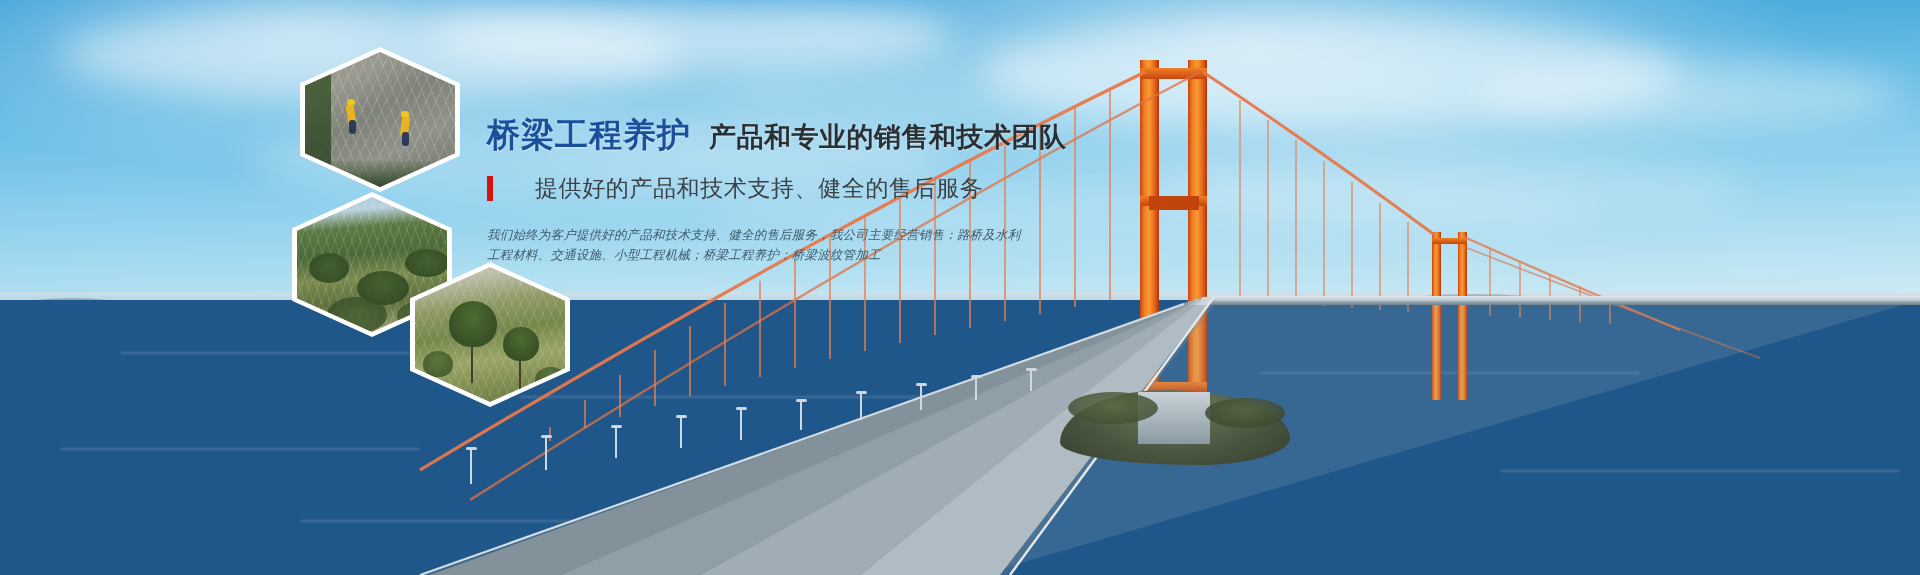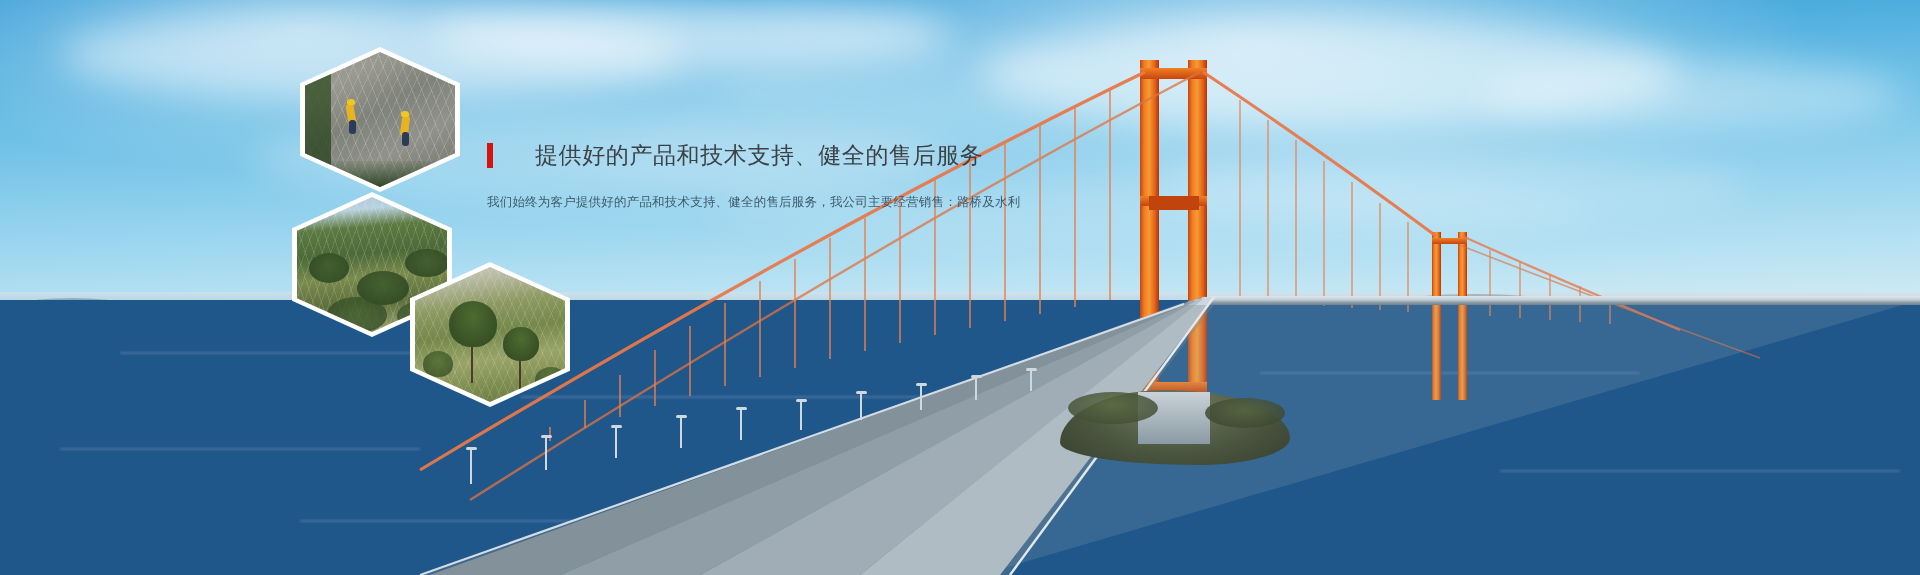--- a/index.html
+++ b/index.html
@@ -119,21 +119,21 @@
     font-size:33px;font-weight:bold;color:#1b4f9c;letter-spacing:1px;
     text-shadow:0 1px 2px rgba(255,255,255,.55);
   }
   .h-dark{
     font-size:27px;font-weight:bold;color:#2a2f33;letter-spacing:.5px;margin-left:18px;
     text-shadow:0 1px 2px rgba(255,255,255,.45);
   }
   .subline{display:flex;align-items:center;margin-top:22px;}
   .redbar{width:6px;height:25px;background:#d6120f;margin-right:14px;flex:0 0 auto;}
   .sub-text{font-size:23px;color:#3c4145;letter-spacing:.6px;white-space:nowrap;margin-left:28px;}
-  .para{margin-top:21px;font-size:12.5px;line-height:20px;color:#3d5a6b;letter-spacing:.2px;}
+  .para{margin-top:21px;font-size:12.5px;line-height:20px;color:#3d5a6b;letter-spacing:.2px;font-style:italic;}
   .para div{white-space:nowrap;}
 </style>
 </head>
 <body>
 
 <div class="banner">
 
   <div class="photo">
     <div class="sky"></div>
     <div class="sky-wisp w1"></div>
@@ -301,25 +301,30 @@
           <div class="tree" style="left:88px;top:60px;width:36px;height:34px;"></div>
           <div class="tree" style="left:8px;top:84px;width:30px;height:26px;opacity:.8;"></div>
           <div class="tree" style="left:120px;top:100px;width:32px;height:26px;opacity:.75;"></div>
         </div>
       </div>
     </div>
   </div>
 
   <div class="copy">
 
+    <div class="headline">
+      <span class="h-blue">桥梁工程养护</span>
+      <span class="h-dark">产品和专业的销售和技术团队</span>
+    </div>
 
     <div class="subline">
       <span class="redbar"></span>
       <span class="sub-text">提供好的产品和技术支持、健全的售后服务</span>
     </div>
 
     <div class="para">
       <div>我们始终为客户提供好的产品和技术支持、健全的售后服务，我公司主要经营销售：路桥及水利</div>
+      <div>工程材料、交通设施、小型工程机械；桥梁工程养护；桥梁波纹管加工</div>
     </div>
 
   </div>
 
 </div>
 
 </body></html>

